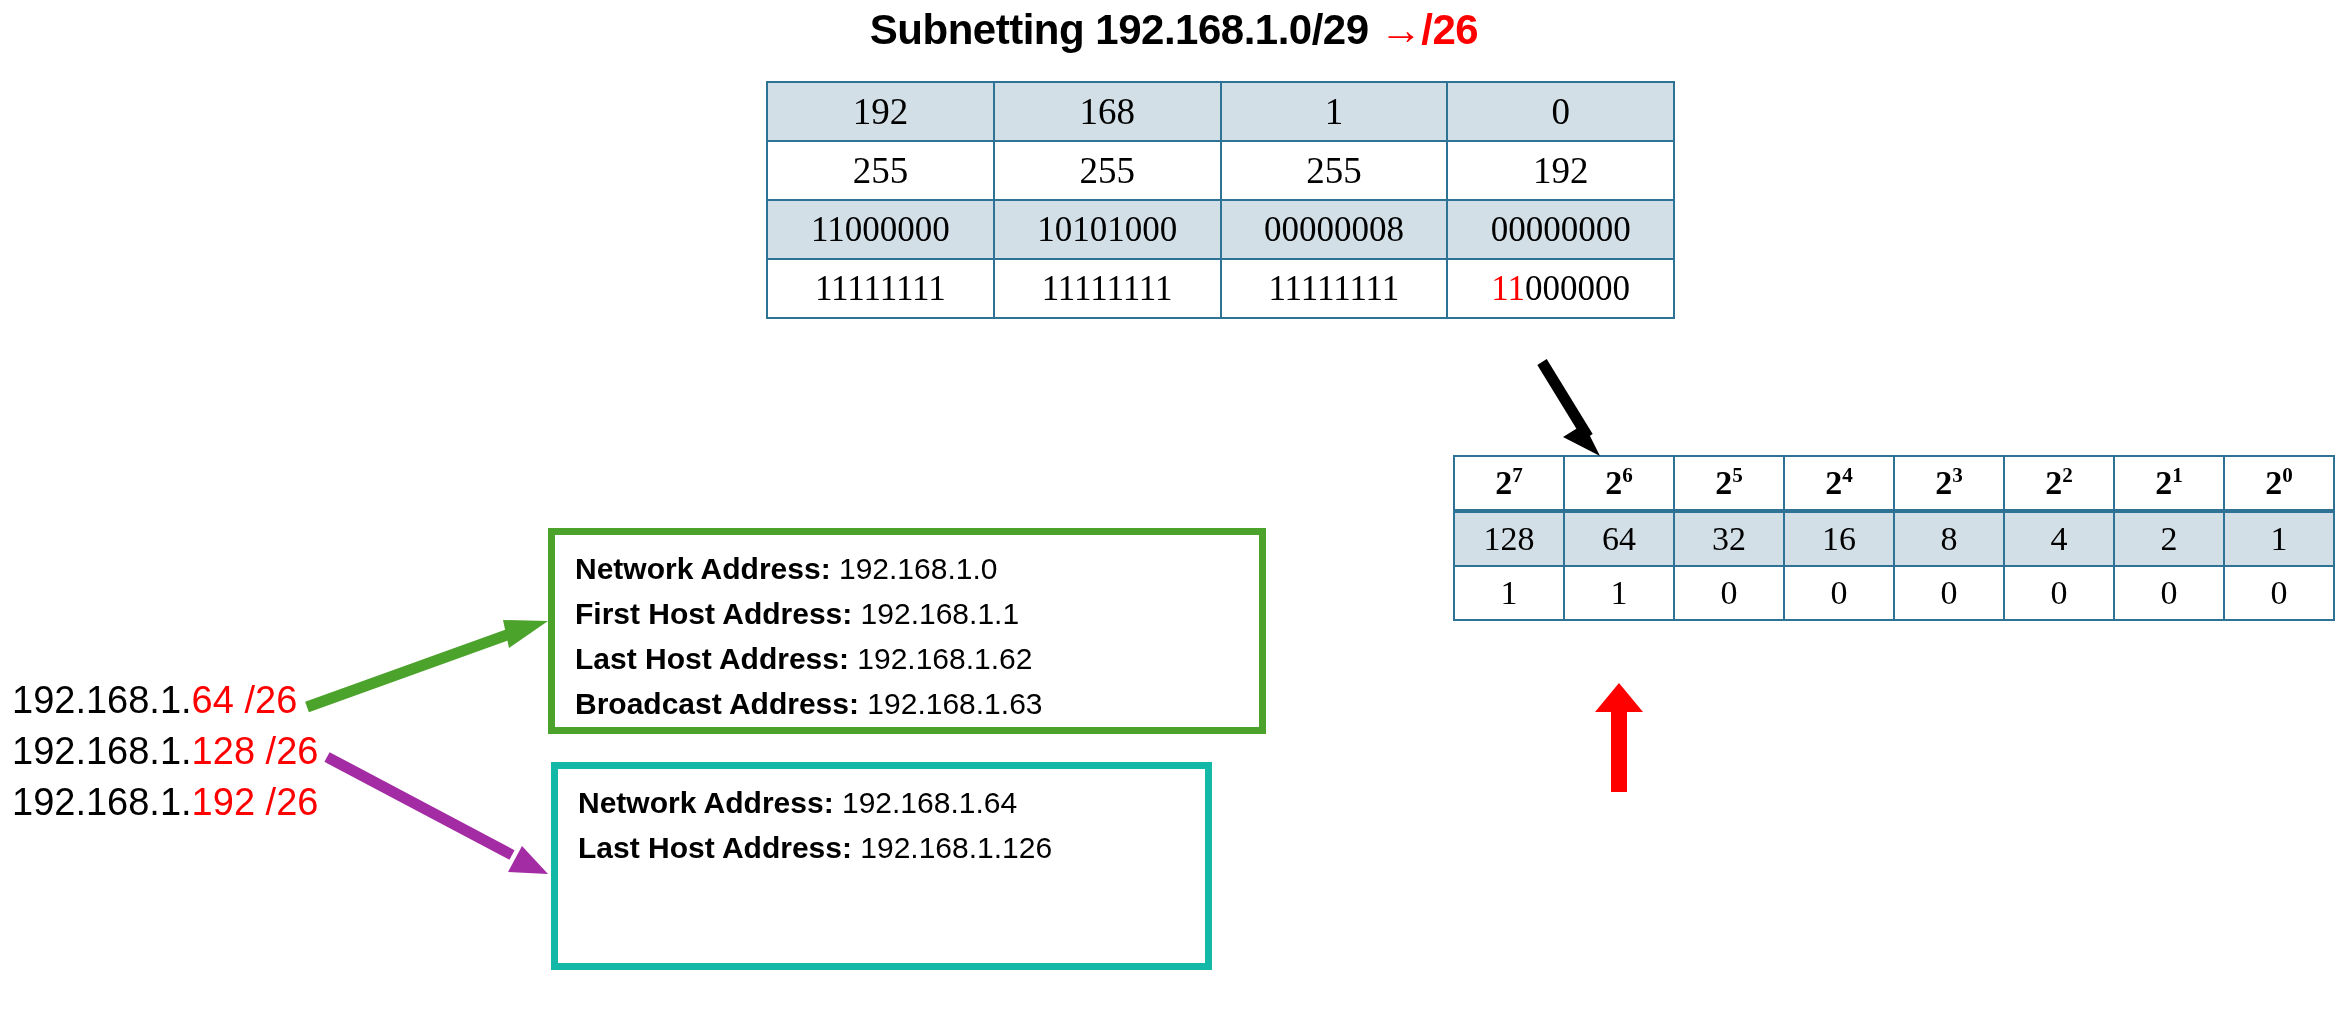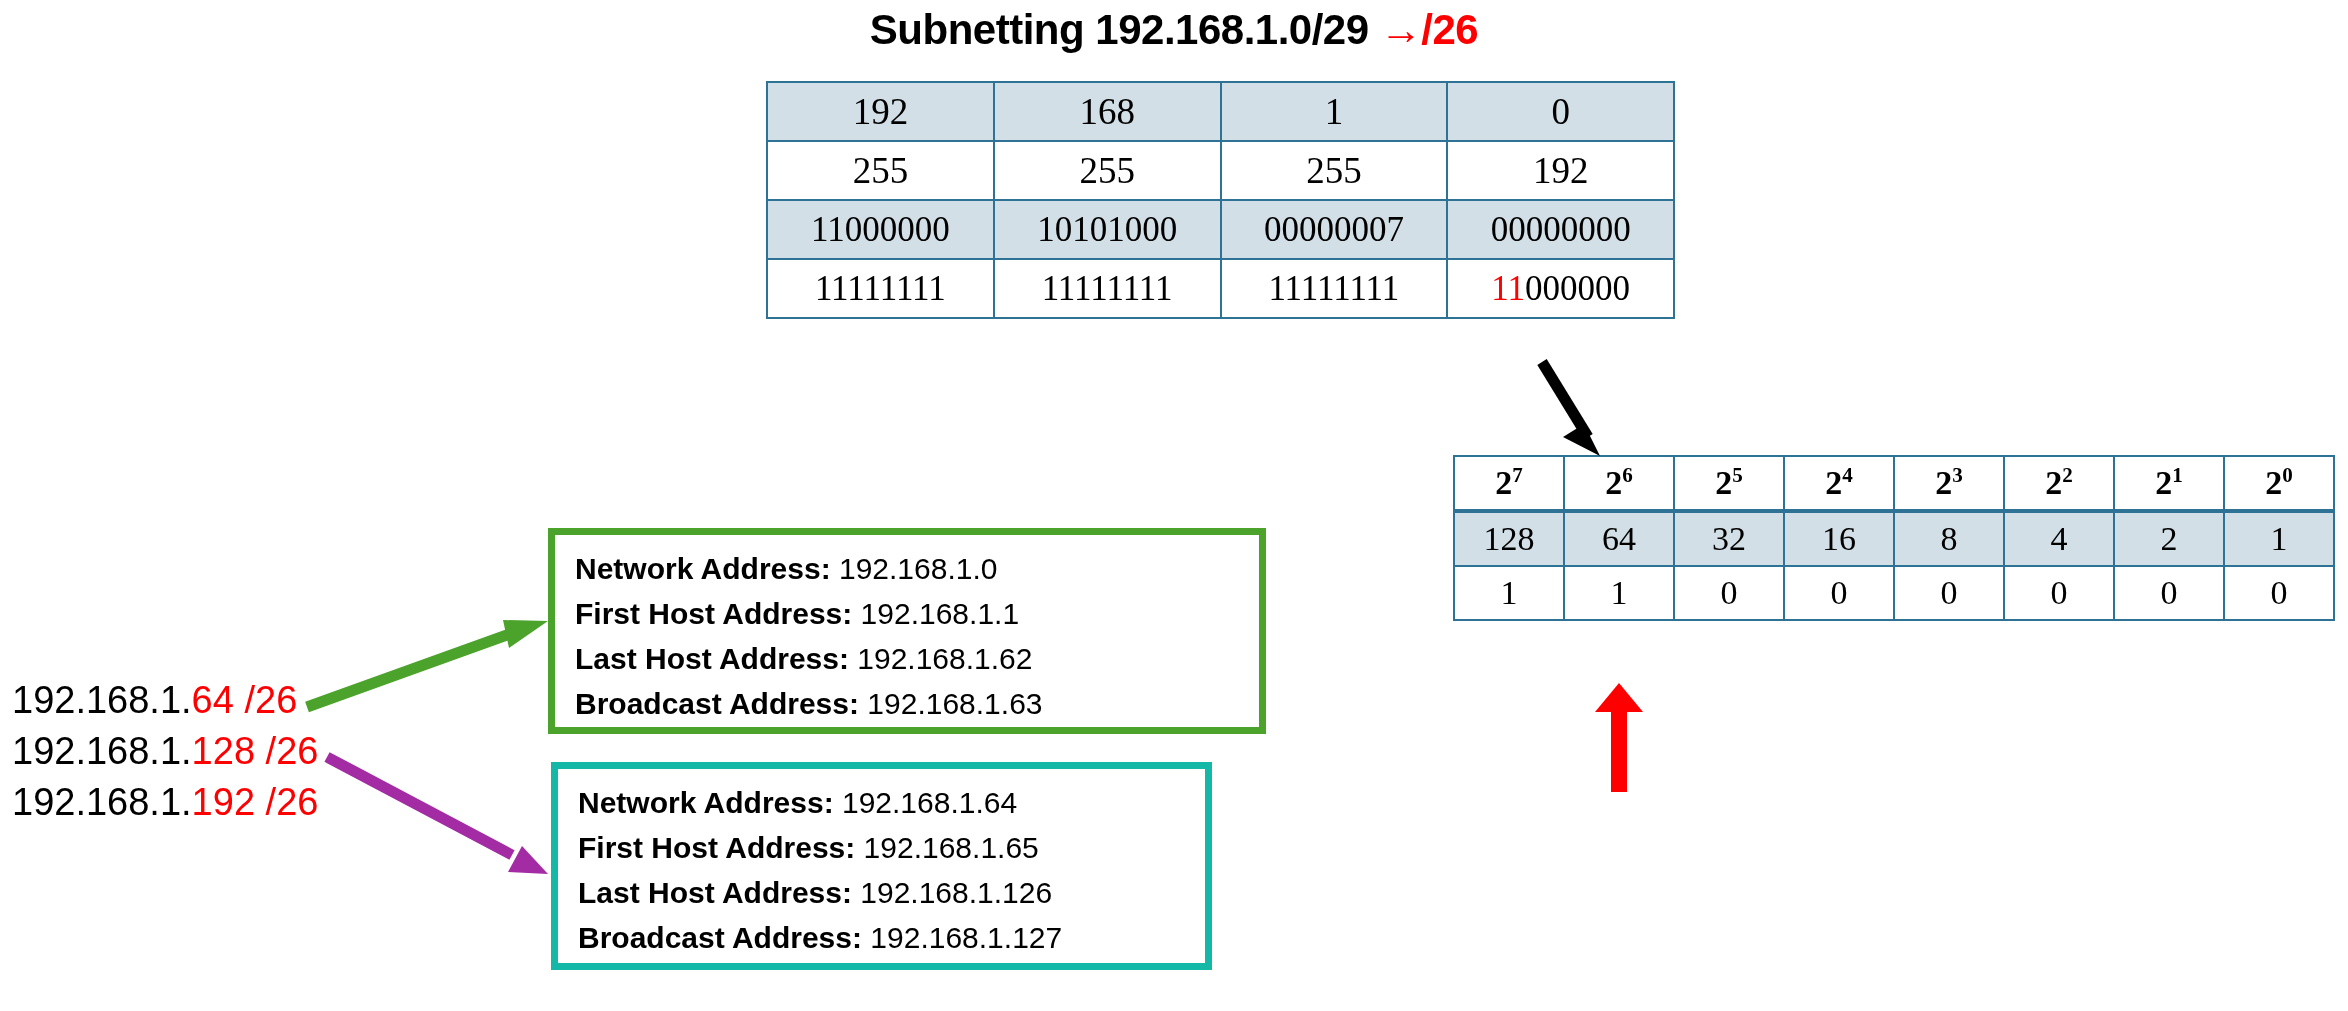--- a/index.html
+++ b/index.html
@@ -151,21 +151,21 @@
     </tr>
     <tr>
       <td class="plain">255</td>
       <td class="plain">255</td>
       <td class="plain">255</td>
       <td class="plain">192</td>
     </tr>
     <tr>
       <td class="shade bin">11000000</td>
       <td class="shade bin">10101000</td>
-      <td class="shade bin">00000007</td>
+      <td class="shade bin">00000008</td>
       <td class="shade bin">00000000</td>
     </tr>
     <tr>
       <td class="plain bin">11111111</td>
       <td class="plain bin">11111111</td>
       <td class="plain bin">11111111</td>
       <td class="plain bin"><span class="red">11</span><span>000000</span></td>
     </tr>
   </tbody>
 </table>
@@ -218,26 +218,22 @@
     <span class="value">192.168.1.1</span></span>
   <span class="line"><span class="label">Last Host Address:</span>
     <span class="value">192.168.1.62</span></span>
   <span class="line"><span class="label">Broadcast Address:</span>
     <span class="value">192.168.1.63</span></span>
 </div>
 
 <div class="info-box" id="purple-box">
   <span class="line"><span class="label">Network Address:</span>
     <span class="value">192.168.1.64</span></span>
-  <span class="line"><span class="label">First Host Address:</span>
-    <span class="value">192.168.1.65</span></span>
   <span class="line"><span class="label">Last Host Address:</span>
     <span class="value">192.168.1.126</span></span>
-  <span class="line"><span class="label">Broadcast Address:</span>
-    <span class="value">192.168.1.127</span></span>
 </div>
 
 <svg id="arrow-layer" viewBox="0 0 2348 1011">
 
   <g>
     <line x1="1542" y1="362" x2="1588" y2="437" stroke="#000000" stroke-width="11" stroke-linecap="butt"></line>
     <polygon points="1600,456 1563,437 1584,424" fill="#000000"></polygon>
   </g>
 
   <g>

